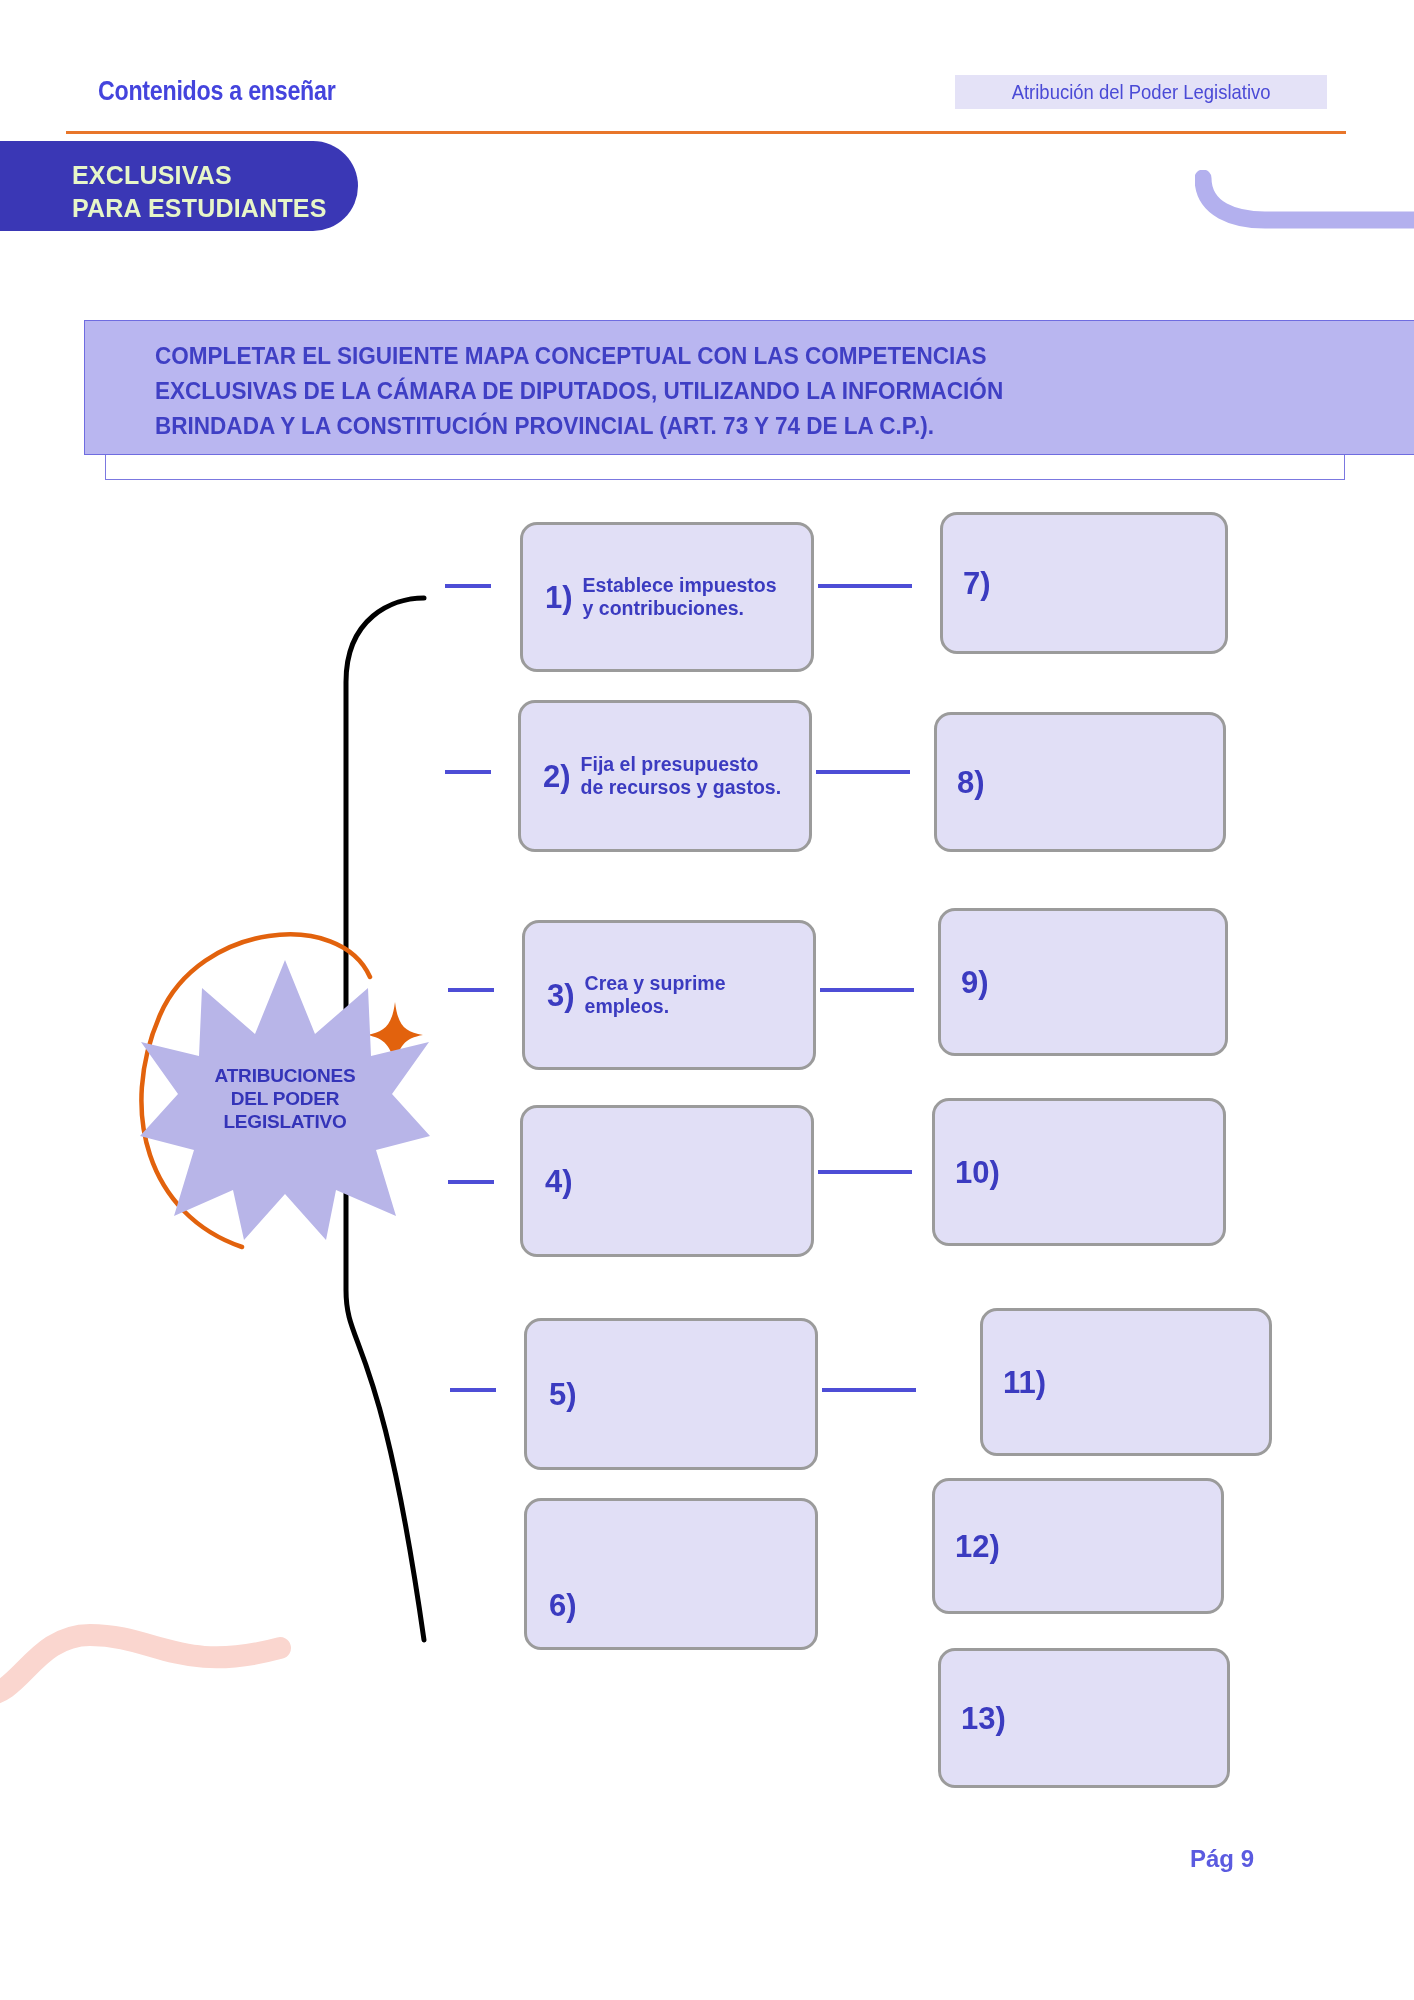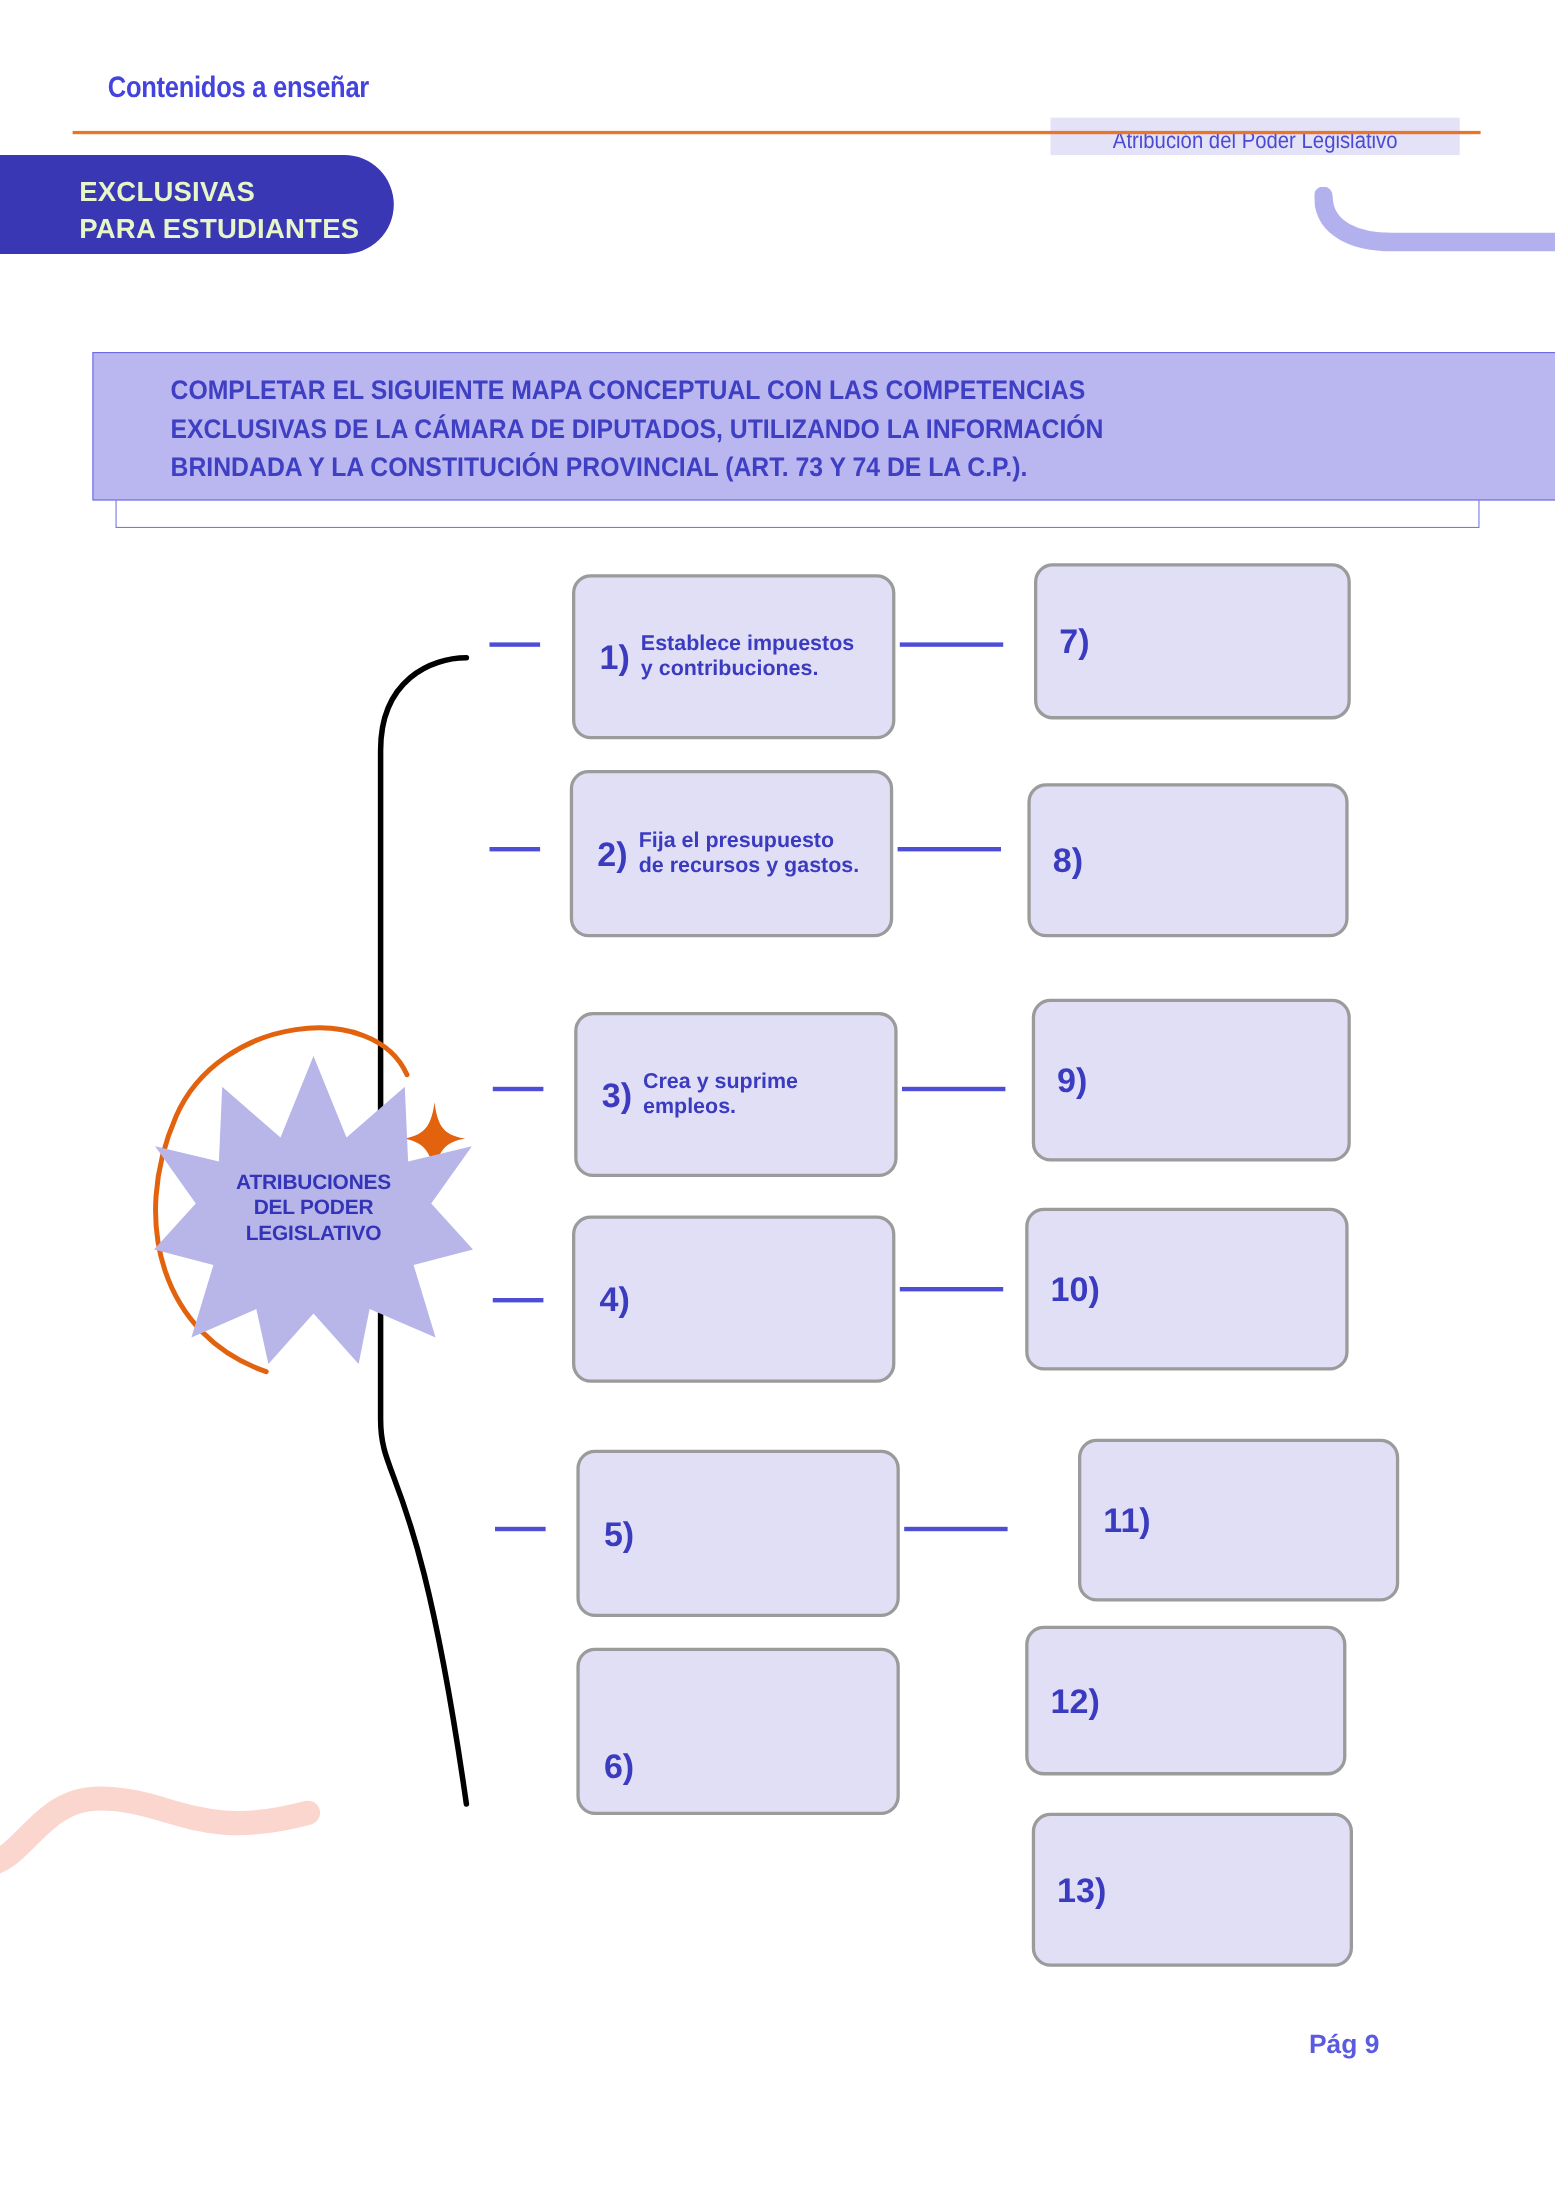--- a/index.html
+++ b/index.html
@@ -7,34 +7,34 @@
   body {
     width: 1414px; height: 2000px;
     background: #ffffff;
     font-family: "Liberation Sans", sans-serif;
     position: relative;
     overflow: hidden;
   }
 
   
   #header {
-    position: absolute; left: 0; top: 0; width: 1281px; height: 125px;
+    position: absolute; left: 0; top: 12px; width: 1281px; height: 125px;
   }
   #header-title {
     position: absolute; left: 98px; top: 64px;
     font-size: 27px; font-weight: bold; color: #4444dd;
     transform: scaleX(0.86); transform-origin: left center;
     letter-spacing: -0.3px;
     white-space: nowrap;
   }
   #header-chip {
     position: absolute; left: 955px; top: 63px;
     width: 372px; height: 34px;
     background: #e4e2f7;
-    display: flex; align-items: flex-end; justify-content: center; margin-top: 44px;
+    display: flex; align-items: center; justify-content: center;
   }
   #header-chip-label {
     font-size: 21px; color: #4a4ad6;
     transform: scaleX(0.88);
     white-space: nowrap;
   }
   #header-rule {
     position: absolute; left: 66px; top: 119px;
     width: 1280px; height: 3px; background: #e8762a;
   }

